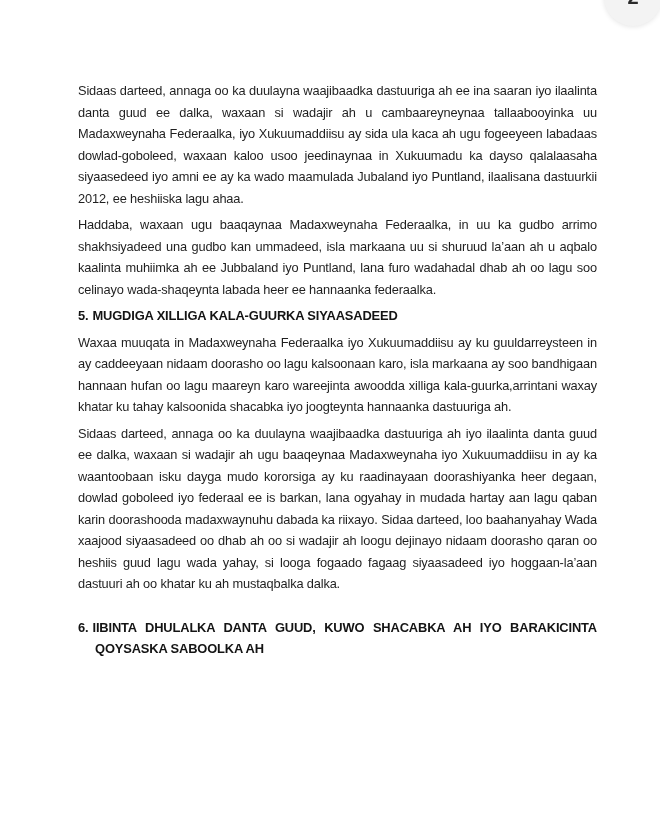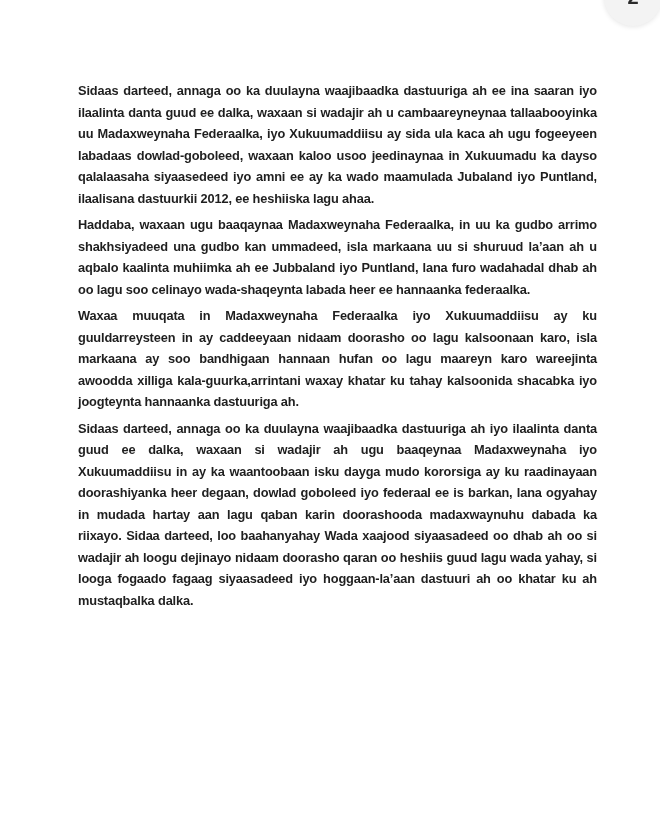--- a/index.html
+++ b/index.html
@@ -20,21 +20,20 @@
     top: 80px;
     width: 519px;
     color: var(--text-color, #1f1f1f);
     font-size: 12.8px;
     line-height: 21.5px;
     letter-spacing: -0.15px;
   }
   .para {
     margin: 0 0 5px 0;
     text-align: justify;
-    font-weight: bold;
   }
   .heading {
     margin: 0 0 5px 0;
     font-weight: bold;
     font-size: 12.9px;
     text-align: justify;
     padding-left: 17px;
     text-indent: -17px;
     color: var(--heading-color, #141414);
   }
@@ -69,21 +68,27 @@
 <div class="page-indicator">
   <span>2</span>
 </div>
 
 <div class="doc-page">
 
   <p class="para">Sidaas darteed, annaga oo ka duulayna waajibaadka dastuuriga ah ee ina saaran iyo ilaalinta danta guud ee dalka, waxaan si wadajir ah u cambaareyneynaa tallaabooyinka uu Madaxweynaha Federaalka, iyo Xukuumaddiisu ay sida ula kaca ah ugu fogeeyeen labadaas dowlad-goboleed, waxaan kaloo usoo jeedinaynaa in Xukuumadu ka dayso qalalaasaha siyaasedeed iyo amni ee ay ka wado maamulada Jubaland iyo Puntland, ilaalisana dastuurkii 2012, ee heshiiska lagu ahaa.</p>
 
   <p class="para">Haddaba, waxaan ugu baaqaynaa Madaxweynaha Federaalka, in uu ka gudbo arrimo shakhsiyadeed una gudbo kan ummadeed, isla markaana uu si shuruud la’aan ah u aqbalo kaalinta muhiimka ah ee Jubbaland iyo Puntland, lana furo wadahadal dhab ah oo lagu soo celinayo wada-shaqeynta labada heer ee hannaanka federaalka.</p>
 
+  <div class="heading">
+    <span class="heading-number">5.</span><span>MUGDIGA XILLIGA KALA-GUURKA SIYAASADEED</span>
+  </div>
 
 
   <p class="para">Waxaa muuqata in Madaxweynaha Federaalka iyo Xukuumaddiisu ay ku guuldarreysteen in ay caddeeyaan nidaam doorasho oo lagu kalsoonaan karo, isla markaana ay soo bandhigaan hannaan hufan oo lagu maareyn karo wareejinta awoodda xilliga kala-guurka,arrintani waxay khatar ku tahay kalsoonida shacabka iyo joogteynta hannaanka dastuuriga ah.</p>
 
   <p class="para">Sidaas darteed, annaga oo ka duulayna waajibaadka dastuuriga ah iyo ilaalinta danta guud ee dalka, waxaan si wadajir ah ugu baaqeynaa Madaxweynaha iyo Xukuumaddiisu in ay ka waantoobaan isku dayga mudo kororsiga ay ku raadinayaan doorashiyanka heer degaan, dowlad goboleed iyo federaal ee is barkan, lana ogyahay in mudada hartay aan lagu qaban karin doorashooda madaxwaynuhu dabada ka riixayo. Sidaa darteed, loo baahanyahay Wada xaajood siyaasadeed oo dhab ah oo si wadajir ah loogu dejinayo nidaam doorasho qaran oo heshiis guud lagu wada yahay, si looga fogaado fagaag siyaasadeed iyo hoggaan-la’aan dastuuri ah oo khatar ku ah mustaqbalka dalka.</p>
 
+  <div class="heading heading--spaced">
+    <span class="heading-number">6.</span><span>IIBINTA DHULALKA DANTA GUUD, KUWO SHACABKA AH IYO BARAKICINTA QOYSASKA SABOOLKA AH</span>
+  </div>
 
 
 </div>
 
 </body></html>

